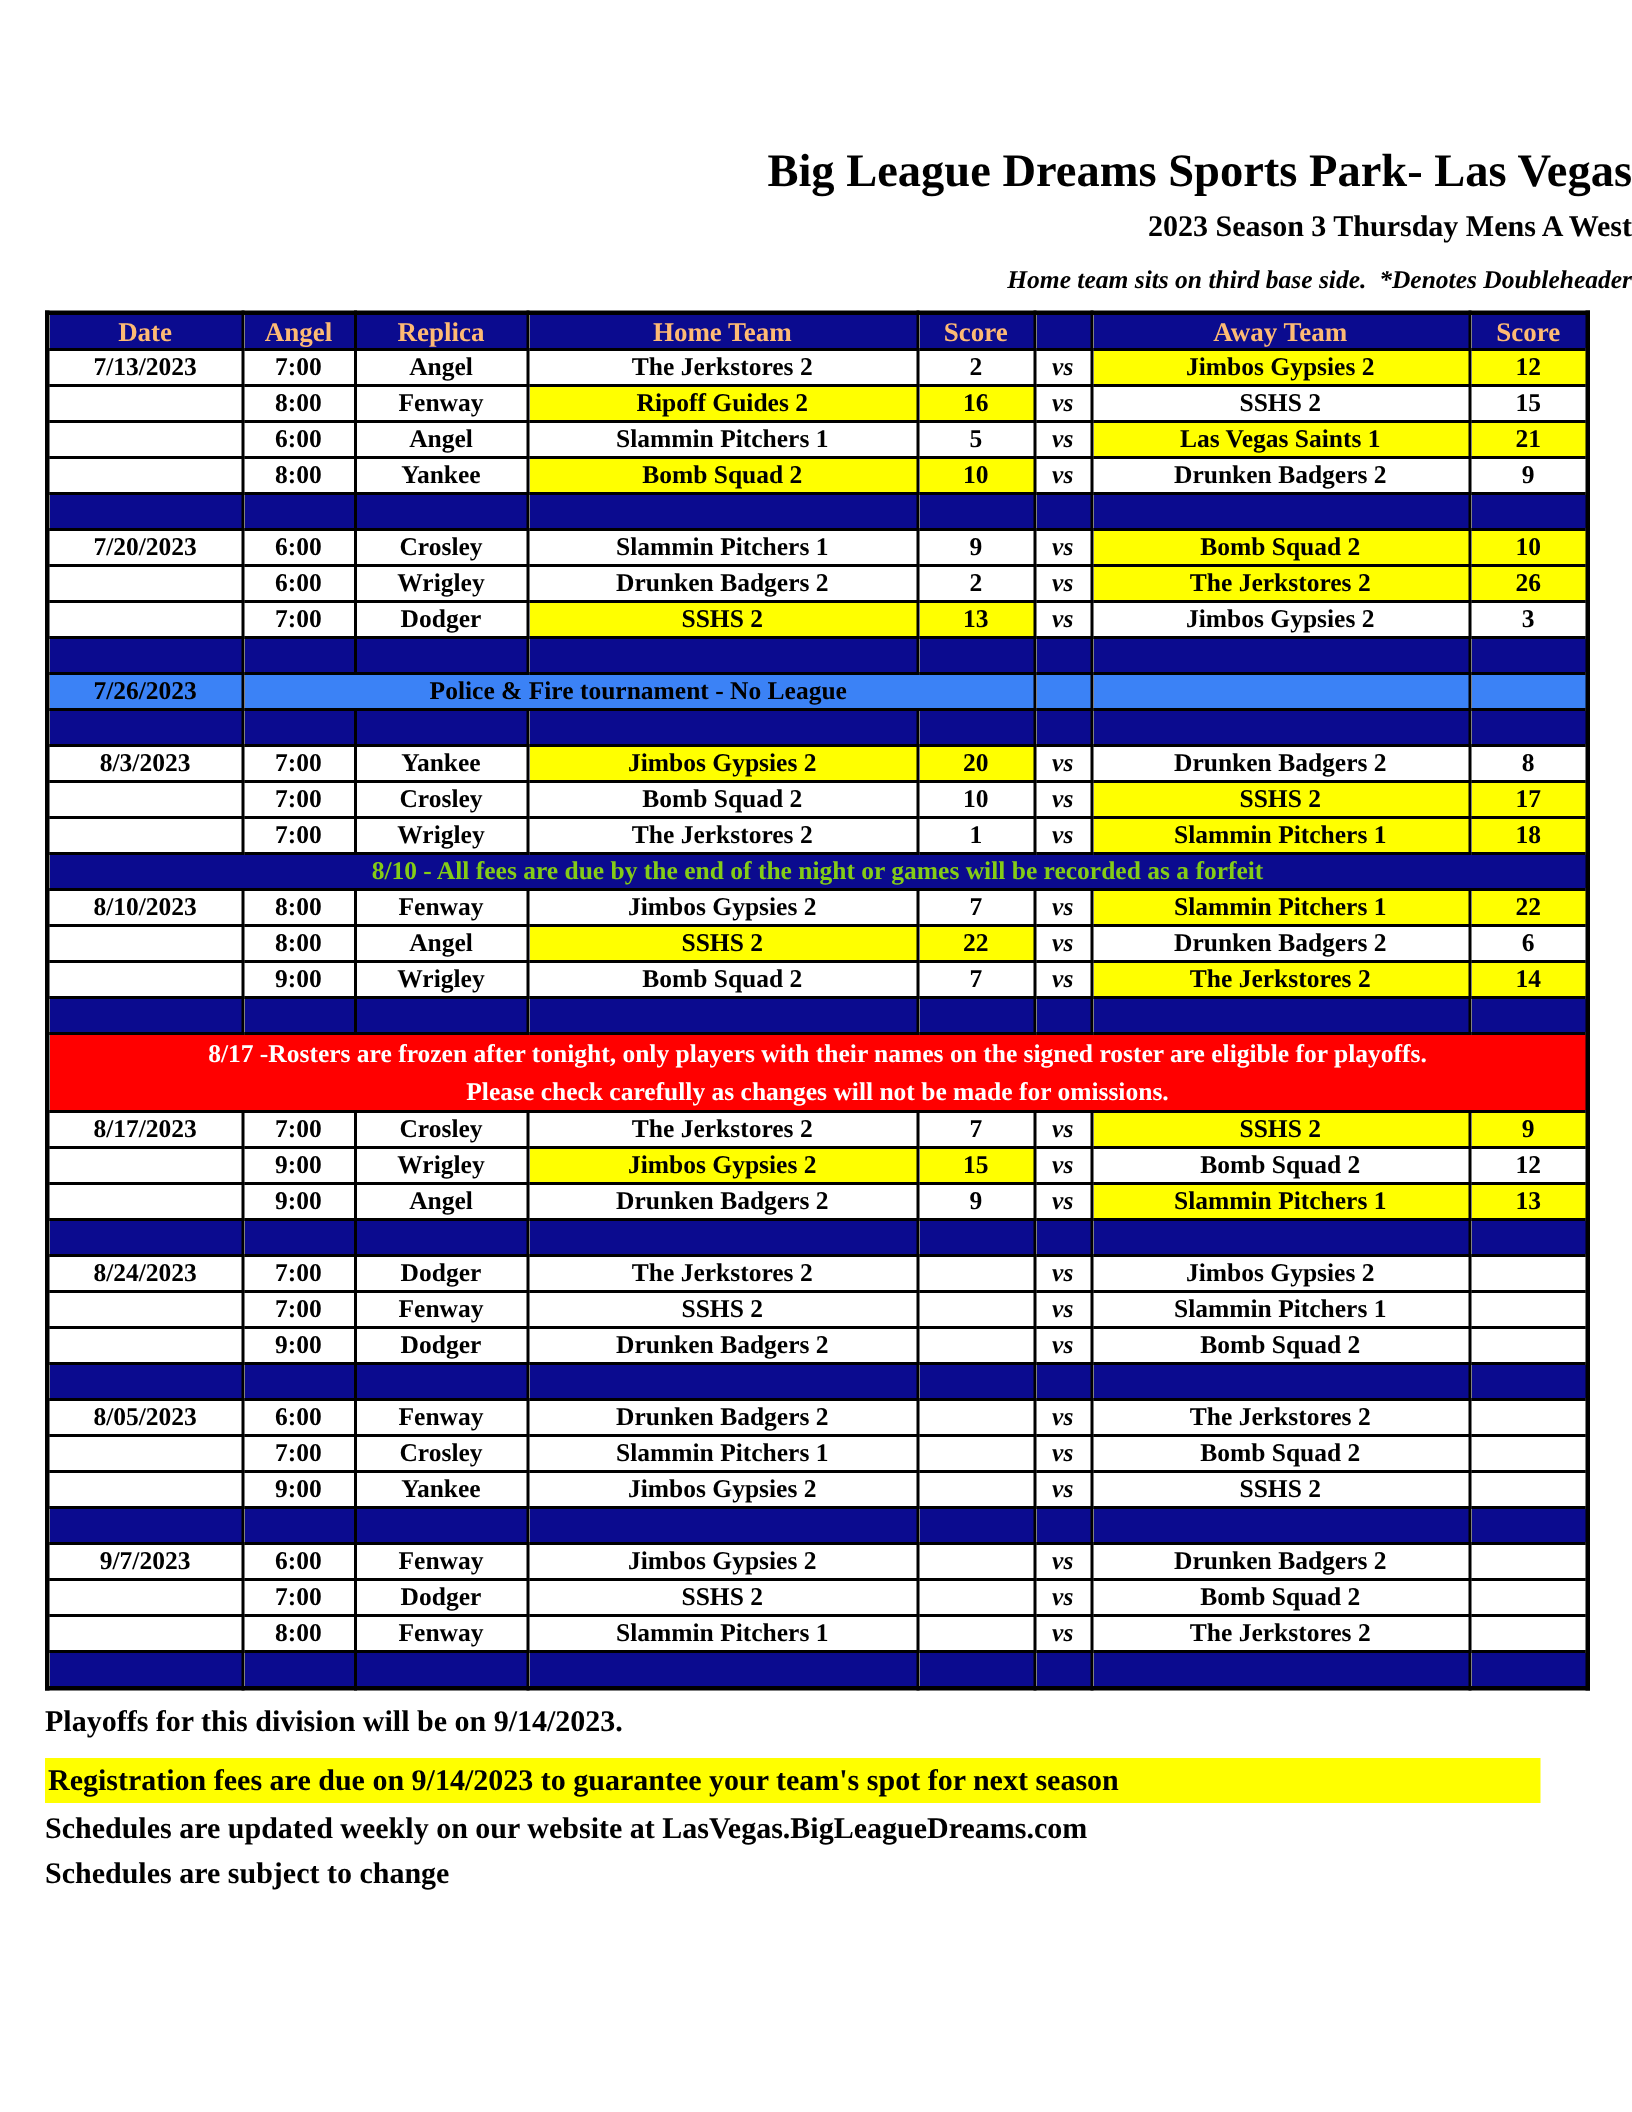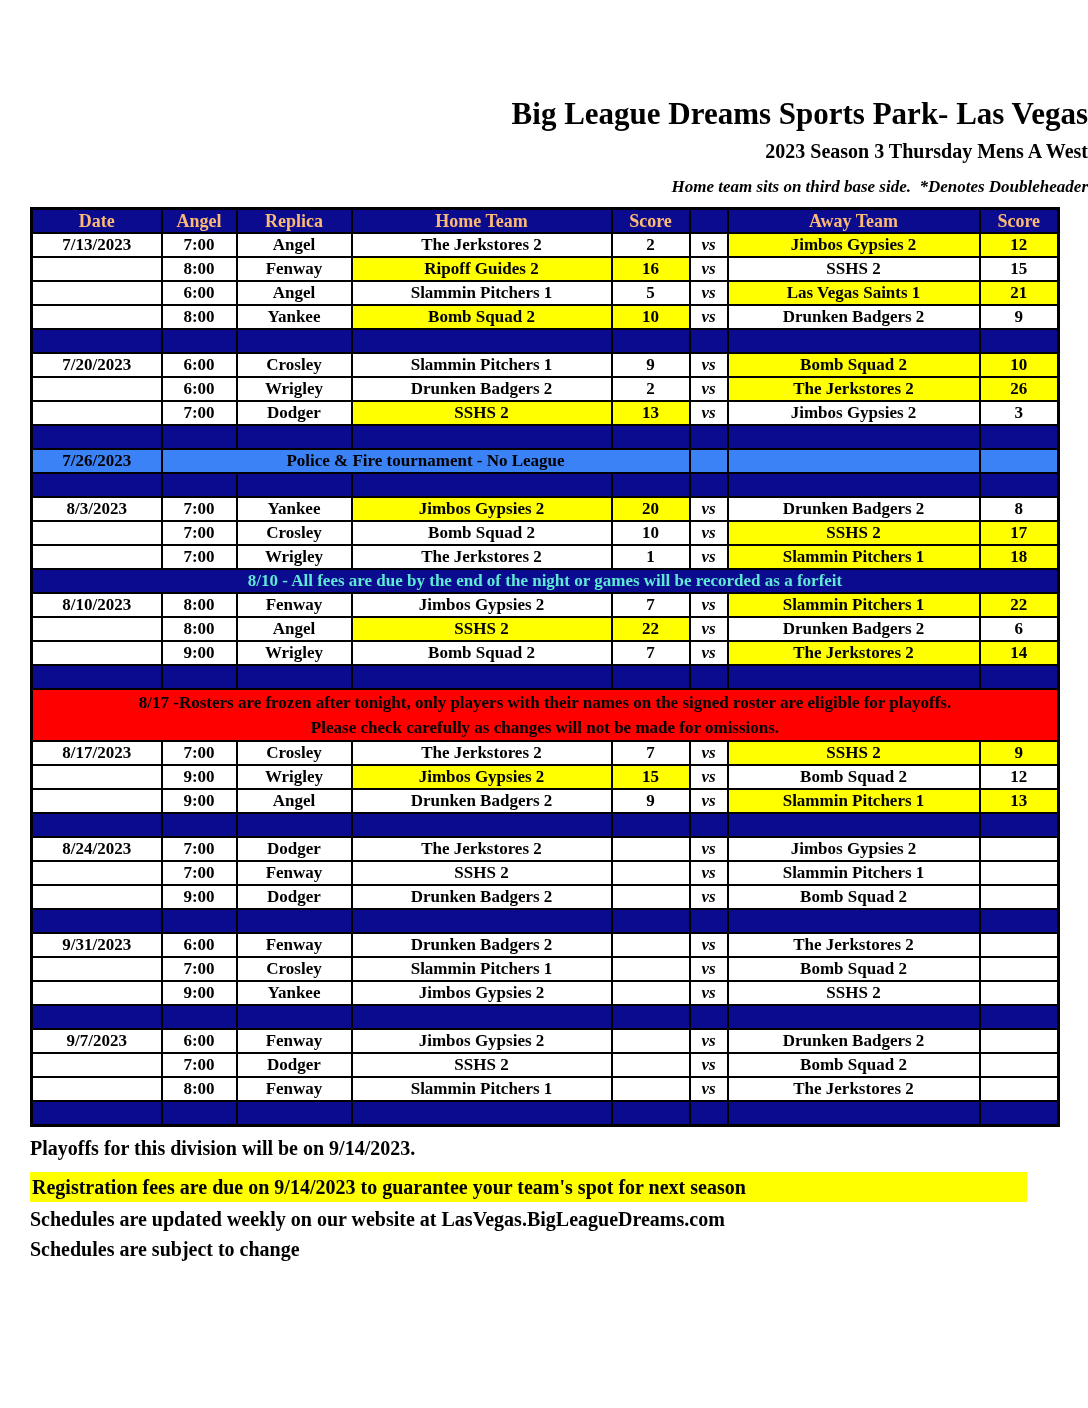--- a/index.html
+++ b/index.html
@@ -38,23 +38,23 @@
   .schedule thead th {
     background: #0b0b8f;
     color: #fdba74;
     font-size: 18px;
   }
   .cell-white  { background: #ffffff; }
   .cell-yellow { background: #ffff00; }
   .vs-cell     { font-style: italic; }
   tr.sep-row td        { background: #0b0b8f; }
   tr.notice-gray-row td{ background: #3b82f6; }
-  tr.notice-blue-row td{ background: #0b0b8f; color: #5eead4; }
+  tr.notice-blue-row td{ background: #0b0b8f; color: #84cc16; }
   tr.notice-red-row td {
-    background: #ff0000; color: #000000;
+    background: #ff0000; color: #ffffff;
     height: 50px; line-height: 25px; white-space: normal;
   }
 
   .footer-block { margin: 8px 0 0 30px; font-size: 20px; }
   .footer-line { line-height: 26px; margin-top: 4px; width: 1028px; }
   .footer-line.highlight {
     background: #ffff00;
     width: 997px;
     padding: 2px 0 2px 2px;
     margin-top: 11px;
@@ -353,21 +353,21 @@
         <td></td>
         <td></td>
         <td></td>
         <td></td>
         <td></td>
         <td></td>
         <td></td>
         <td></td>
       </tr>
       <tr>
-        <td class="cell-white">9/31/2023</td>
+        <td class="cell-white">8/05/2023</td>
         <td class="cell-white">6:00</td>
         <td class="cell-white">Fenway</td>
         <td class="cell-white">Drunken Badgers 2</td>
         <td class="cell-white"></td>
         <td class="cell-white vs-cell">vs</td>
         <td class="cell-white">The Jerkstores 2</td>
         <td class="cell-white"></td>
       </tr>
       <tr>
         <td class="cell-white"></td>

